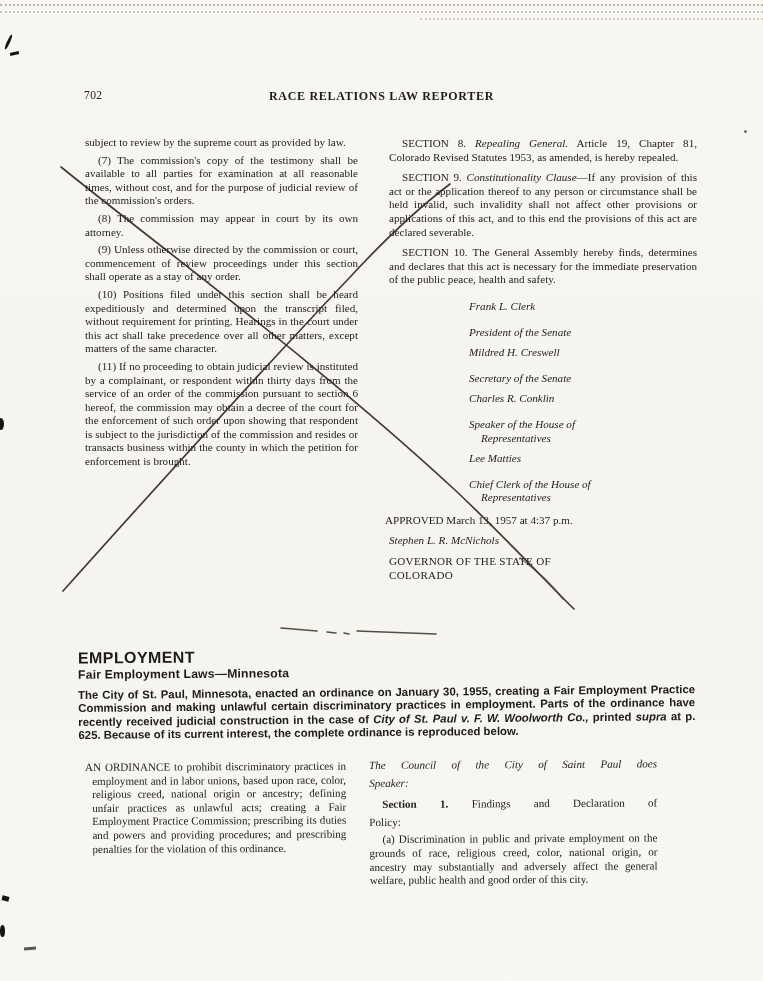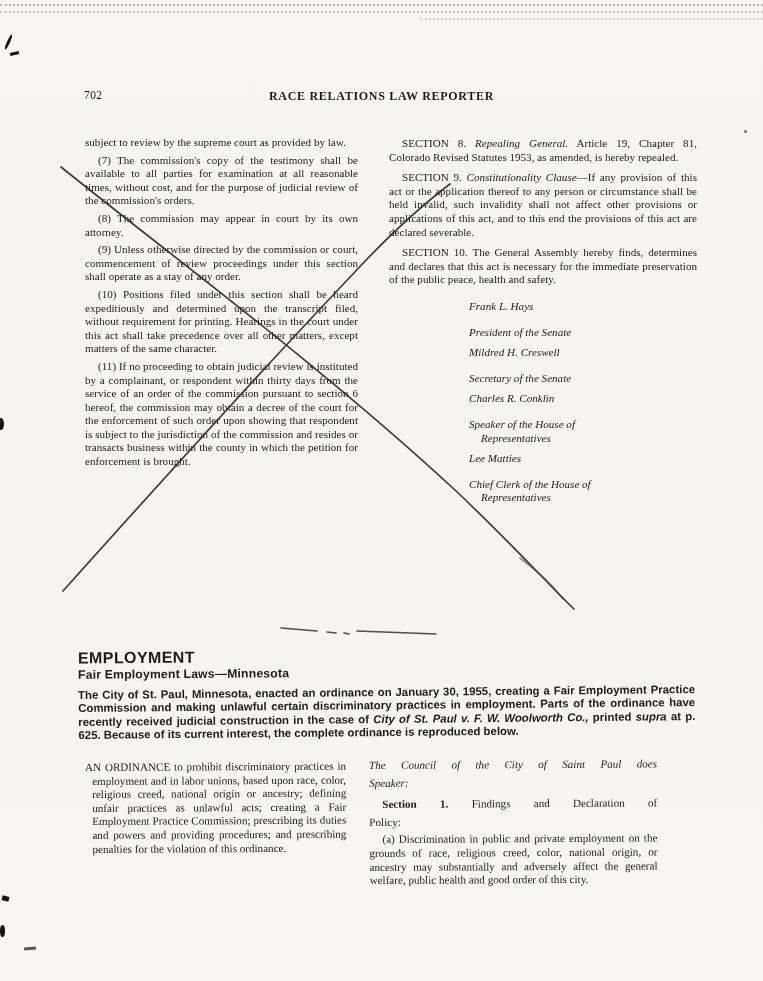--- a/index.html
+++ b/index.html
@@ -83,28 +83,33 @@
       <p class="para"><span>(11) If no proceeding to obtain judicial review is instituted by a complainant, or respondent within thirty days from the service of an order of the commission pursuant to section 6 hereof, the commission may obtain a decree of the court for the enforcement of such order upon showing that respondent is subject to the jurisdiction of the commission and resides or transacts business within the county in which the petition for enforcement is brought.</span></p>
     </div>
 
   <div class="col col-right">
     <div>
         <p class="para"><span>SECTION 8. </span><span class="it">Repealing General.</span><span> Article 19, Chapter 81, Colorado Revised Statutes 1953, as amended, is hereby repealed.</span></p>
         <p class="para"><span>SECTION 9. </span><span class="it">Constitutionality Clause</span><span>—If any provision of this act or the application thereof to any person or circumstance shall be held invalid, such invalidity shall not affect other provisions or applications of this act, and to this end the provisions of this act are declared severable.</span></p>
         <p class="para"><span>SECTION 10. The General Assembly hereby finds, determines and declares that this act is necessary for the immediate preservation of the public peace, health and safety.</span></p>
       </div>
     <div class="sig-block">
-        <p class="para sig-name"><span class="it">Frank L. Hays</span></p>
+        <p class="para sig-name"><span class="it">Frank L. Clerk</span></p>
         <p class="para sig-title"><span>President of the Senate</span></p>
         <p class="para sig-name"><span class="it">Mildred H. Creswell</span></p>
         <p class="para sig-title"><span>Secretary of the Senate</span></p>
         <p class="para sig-name"><span class="it">Charles R. Conklin</span></p>
         <p class="para sig-title"><span>Speaker of the House of Representatives</span></p>
         <p class="para sig-name"><span class="it">Lee Matties</span></p>
         <p class="para sig-title"><span>Chief Clerk of the House of Representatives</span></p>
+      </div>
+    <div class="approval-block">
+        <p class="para approved"><span>APPROVED March 13, 1957 at 4:37 p.m.</span></p>
+        <p class="para gov-name"><span class="it">Stephen L. R. McNichols</span></p>
+        <p class="para gov-title"><span>GOVERNOR OF THE STATE OF COLORADO</span></p>
       </div>
   </div>
 
   <svg class="overlay" width="763" height="981" viewBox="0 0 763 981">
     <g fill="none" stroke="#26231d" stroke-width="1.7" stroke-linecap="round" opacity="0.88">
       <path d="M61,167 C170,255 320,365 455,490 C505,537 552,588 574,609"></path>
       <path d="M63,591 C140,505 260,372 352,275 C390,234 425,203 450,184"></path>
       <path d="M520,558 q27,20 43,41" opacity="0.55"></path>
     </g>
     <g fill="none" stroke="#35322b" stroke-width="1.6" stroke-linecap="round" opacity="0.85">

